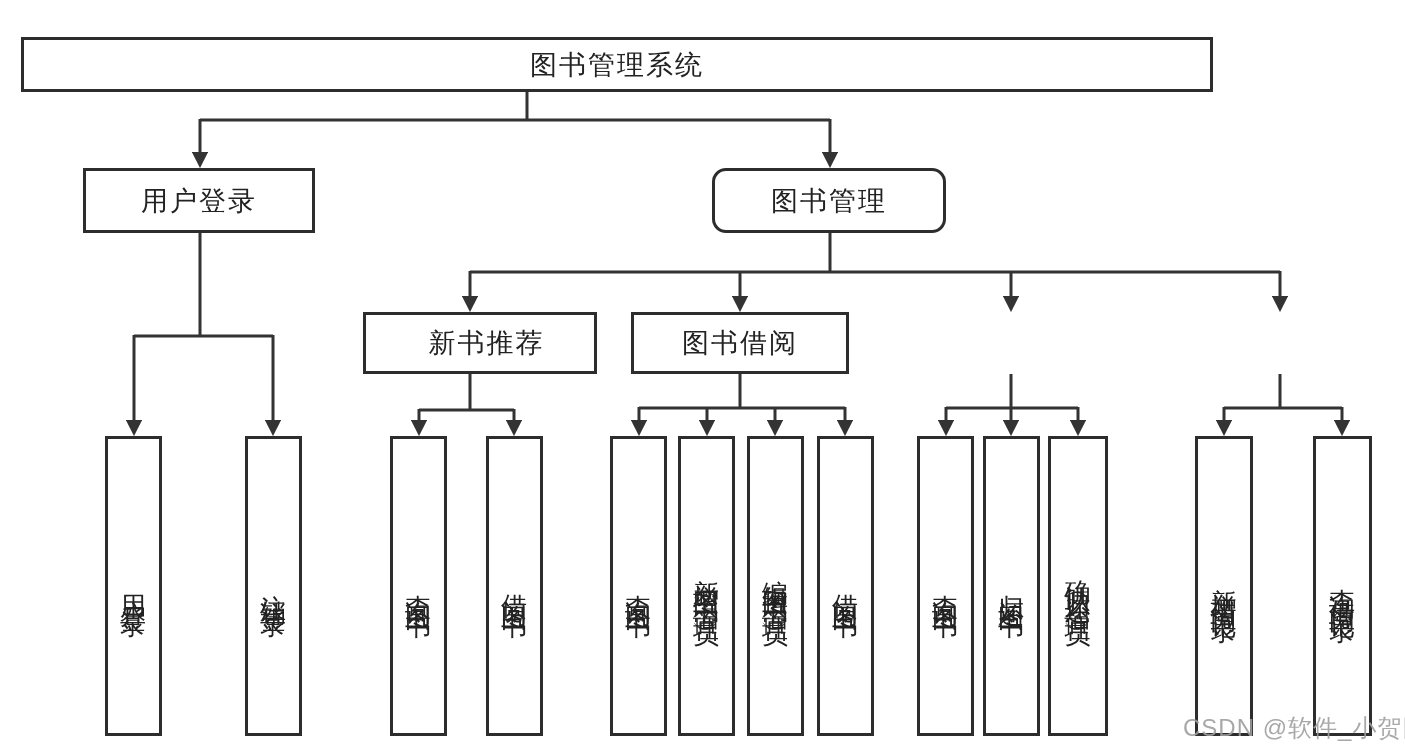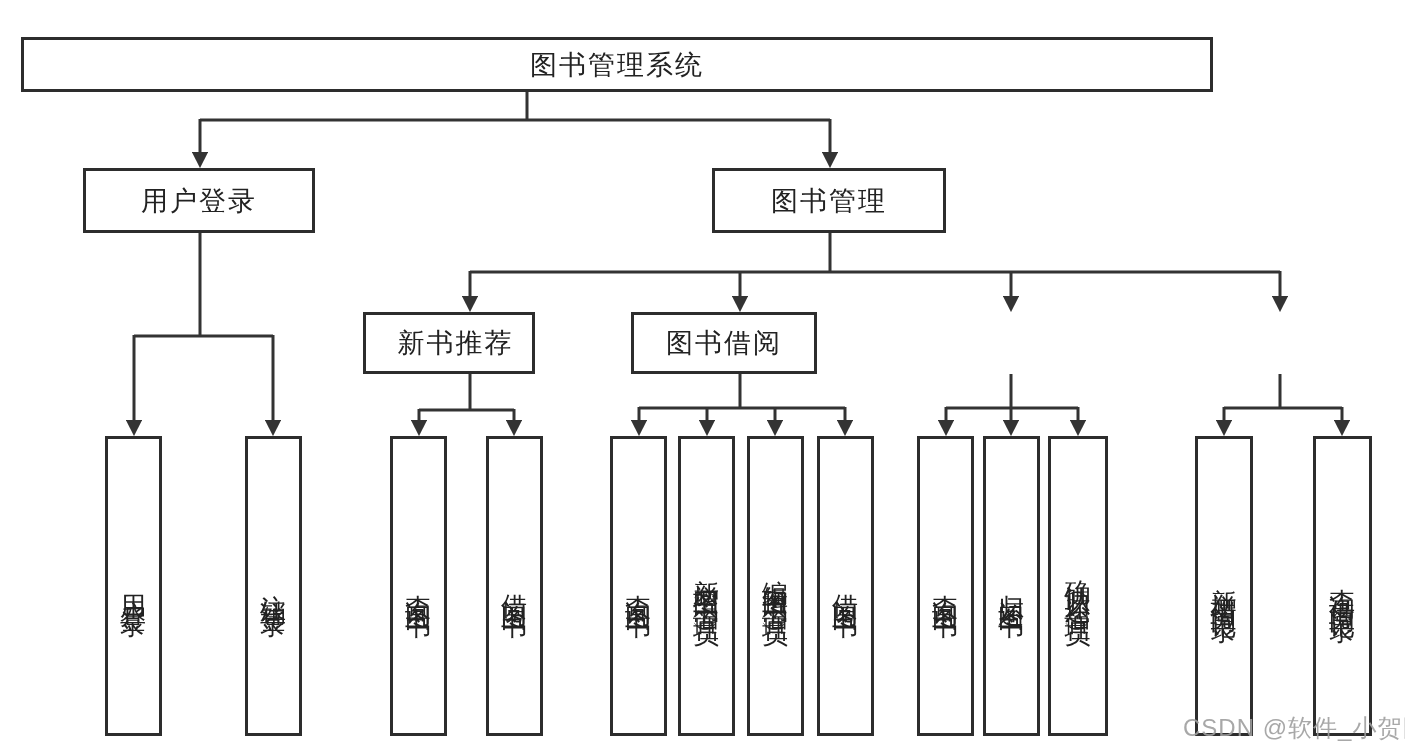--- a/index.html
+++ b/index.html
@@ -107,28 +107,28 @@
     </g>
   </svg>
 
   <div class="box" style="left:21px; top:13px; width:1192px; height:55px;margin-top:24px;">
     <span class="h-label">图书管理系统</span>
   </div>
 
   <div class="box" style="left:83px; top:168px; width:232px; height:65px;">
     <span class="h-label">用户登录</span>
   </div>
-  <div class="box" style="left:712px; top:168px; width:234px; height:65px;">
+  <div class="box" style="left:712px; top:168px; width:234px; height:65px;border-radius:14px;">
     <span class="h-label">图书管理</span>
   </div>
 
-  <div class="box" style="left:363px; top:312px; width:172px; height:62px;padding-left:13px;">
+  <div class="box" style="left:363px; top:312px; width:234px; height:62px;padding-left:13px;">
     <span class="h-label">新书推荐</span>
   </div>
-  <div class="box" style="left:631px; top:312px; width:186px; height:62px;">
+  <div class="box" style="left:631px; top:312px; width:218px; height:62px;">
     <span class="h-label">图书借阅</span>
   </div>
 
   <div class="box leaf" style="left:105px; width:57px;">
     <span class="v-label">用户登录</span>
   </div>
   <div class="box leaf" style="left:245px; width:57px;">
     <span class="v-label">注销登录</span>
   </div>
 

